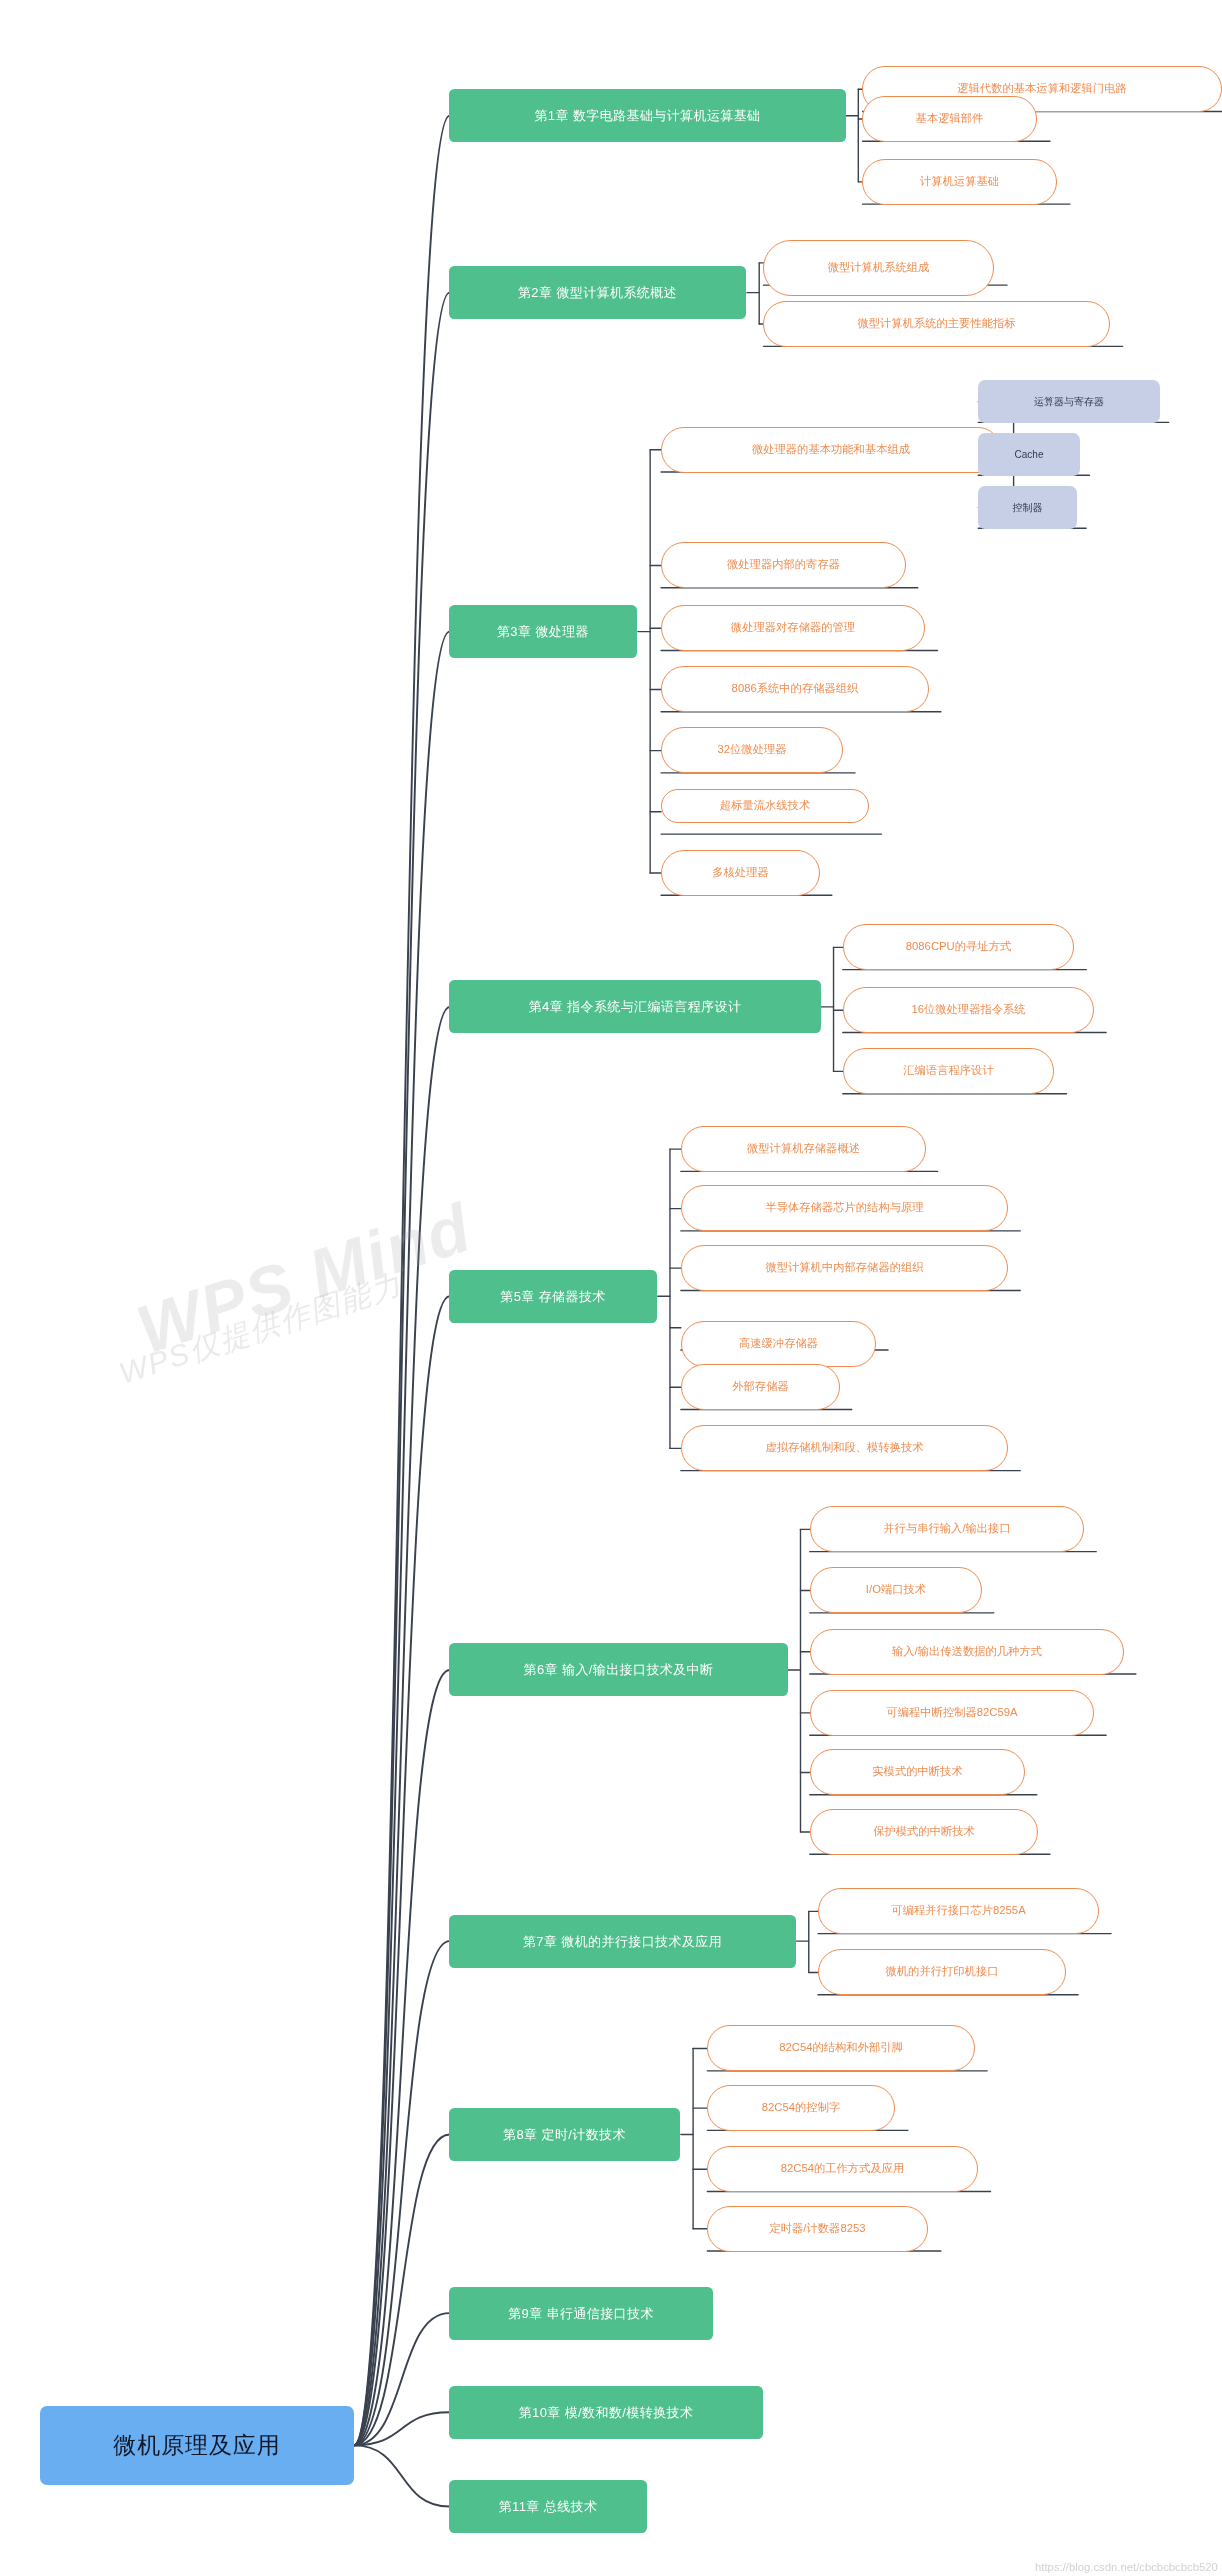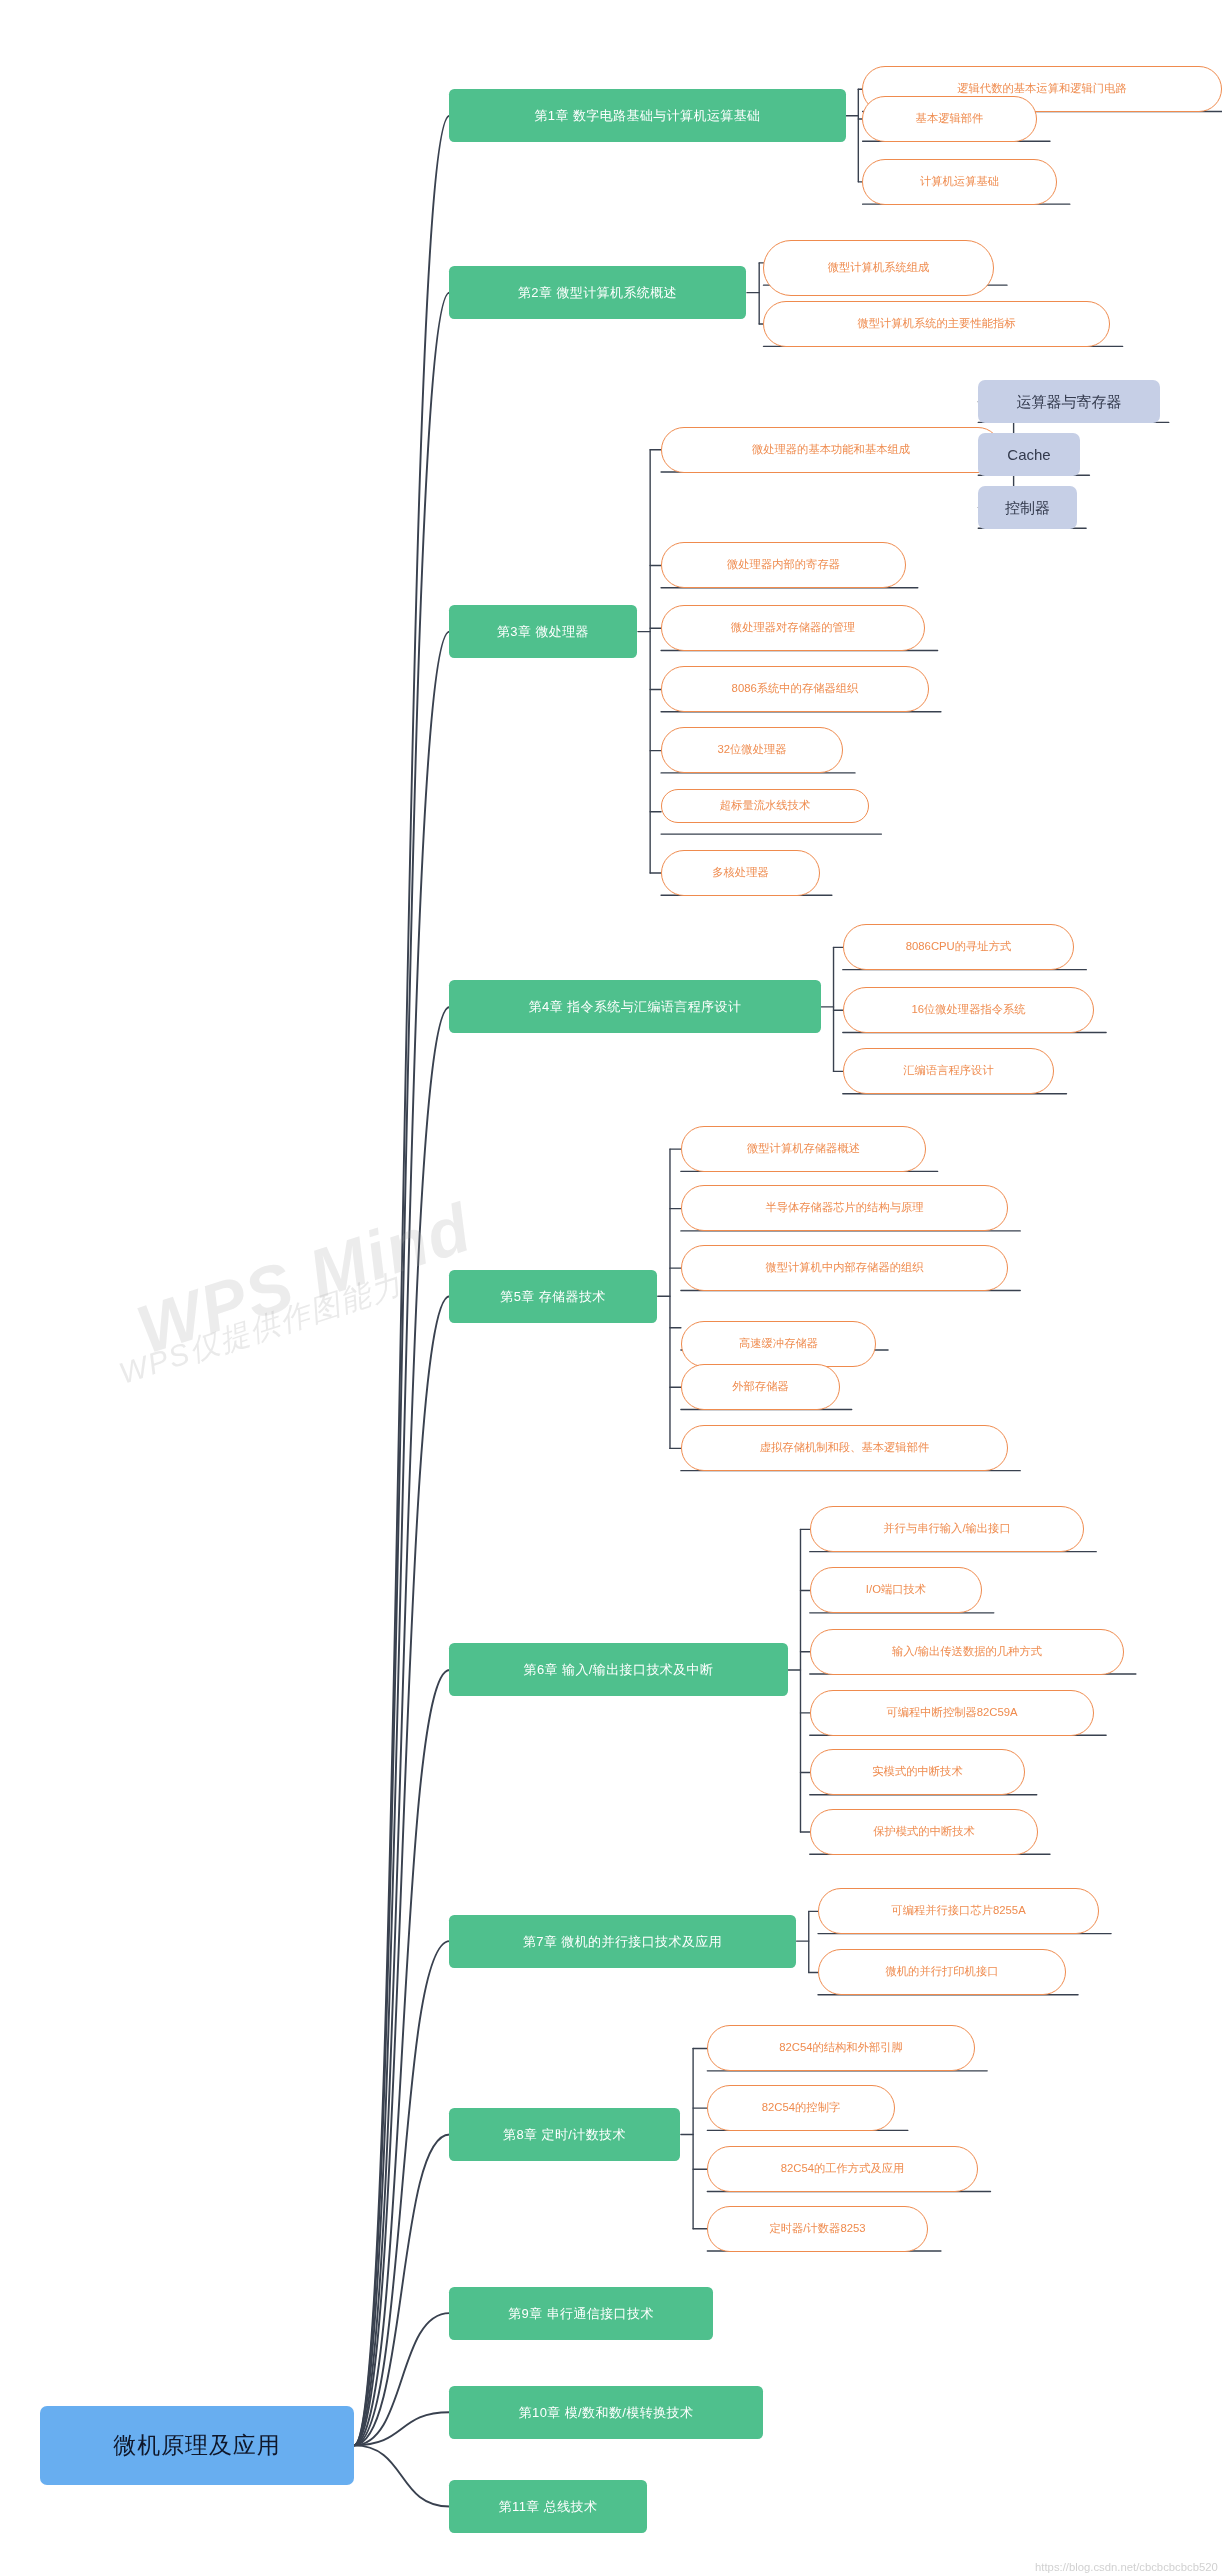--- a/index.html
+++ b/index.html
@@ -54,21 +54,21 @@
     border: 1.7px solid #ef8b4e;
     border-radius: 872px;
     font-size: 11.3px;
     padding: 0 10.5px;
   }
   
   .node.sub {
     background: #c6cfe6;
     color: #333a4d;
     border-radius: 7px;
-    font-size: 15px;
+    font-size: 10px;
     padding: 0 8.7px;
   }
   
   .wm-mind {
     position: absolute;
     left: 131px; top: 1239px;
     font-size: 68px;
     font-weight: bold;
     font-style: italic;
     color: rgba(160,160,160,0.20);
@@ -229,21 +229,21 @@
       <div class="node chapter" style="left: 449px; top: 980px; width: 372px; height: 53px;">第4章  指令系统与汇编语言程序设计</div>
       <div class="node topic" style="left: 843px; top: 924px; width: 231px; height: 46px;">8086CPU的寻址方式</div>
       <div class="node topic" style="left: 843px; top: 987px; width: 251px; height: 46px;">16位微处理器指令系统</div>
       <div class="node topic" style="left: 843px; top: 1048px; width: 211px; height: 46px;">汇编语言程序设计</div>
       <div class="node chapter" style="left: 449px; top: 1270px; width: 208px; height: 53px; text-align: center;">第5章  存储器技术</div>
       <div class="node topic" style="left: 681px; top: 1126px; width: 245px; height: 46px;">微型计算机存储器概述</div>
       <div class="node topic" style="left: 681px; top: 1185px; width: 327px; height: 46px;">半导体存储器芯片的结构与原理</div>
       <div class="node topic" style="left: 681px; top: 1245px; width: 327px; height: 46px;">微型计算机中内部存储器的组织</div>
       <div class="node topic" style="left: 681px; top: 1305px; width: 195px; height: 46px; margin-top: 16px;">高速缓冲存储器</div>
       <div class="node topic" style="left: 681px; top: 1364px; width: 159px; height: 46px;">外部存储器</div>
-      <div class="node topic" style="left: 681px; top: 1425px; width: 327px; height: 46px;">虚拟存储机制和段、基本逻辑部件</div>
+      <div class="node topic" style="left: 681px; top: 1425px; width: 327px; height: 46px;">虚拟存储机制和段、模转换技术</div>
       <div class="node chapter" style="left: 449px; top: 1643px; width: 339px; height: 53px;">第6章  输入/输出接口技术及中断</div>
       <div class="node topic" style="left: 810px; top: 1506px; width: 274px; height: 46px;">并行与串行输入/输出接口</div>
       <div class="node topic" style="left: 810px; top: 1567px; width: 172px; height: 46px;">I/O端口技术</div>
       <div class="node topic" style="left: 810px; top: 1629px; width: 314px; height: 46px;">输入/输出传送数据的几种方式</div>
       <div class="node topic" style="left: 810px; top: 1690px; width: 284px; height: 46px;">可编程中断控制器82C59A</div>
       <div class="node topic" style="left: 810px; top: 1749px; width: 215px; height: 46px;">实模式的中断技术</div>
       <div class="node topic" style="left: 810px; top: 1809px; width: 228px; height: 46px;">保护模式的中断技术</div>
       <div class="node chapter" style="left: 449px; top: 1915px; width: 347px; height: 53px;">第7章  微机的并行接口技术及应用</div>
       <div class="node topic" style="left: 818px; top: 1888px; width: 281px; height: 46px;">可编程并行接口芯片8255A</div>
       <div class="node topic" style="left: 818px; top: 1949px; width: 248px; height: 46px;">微机的并行打印机接口</div>

